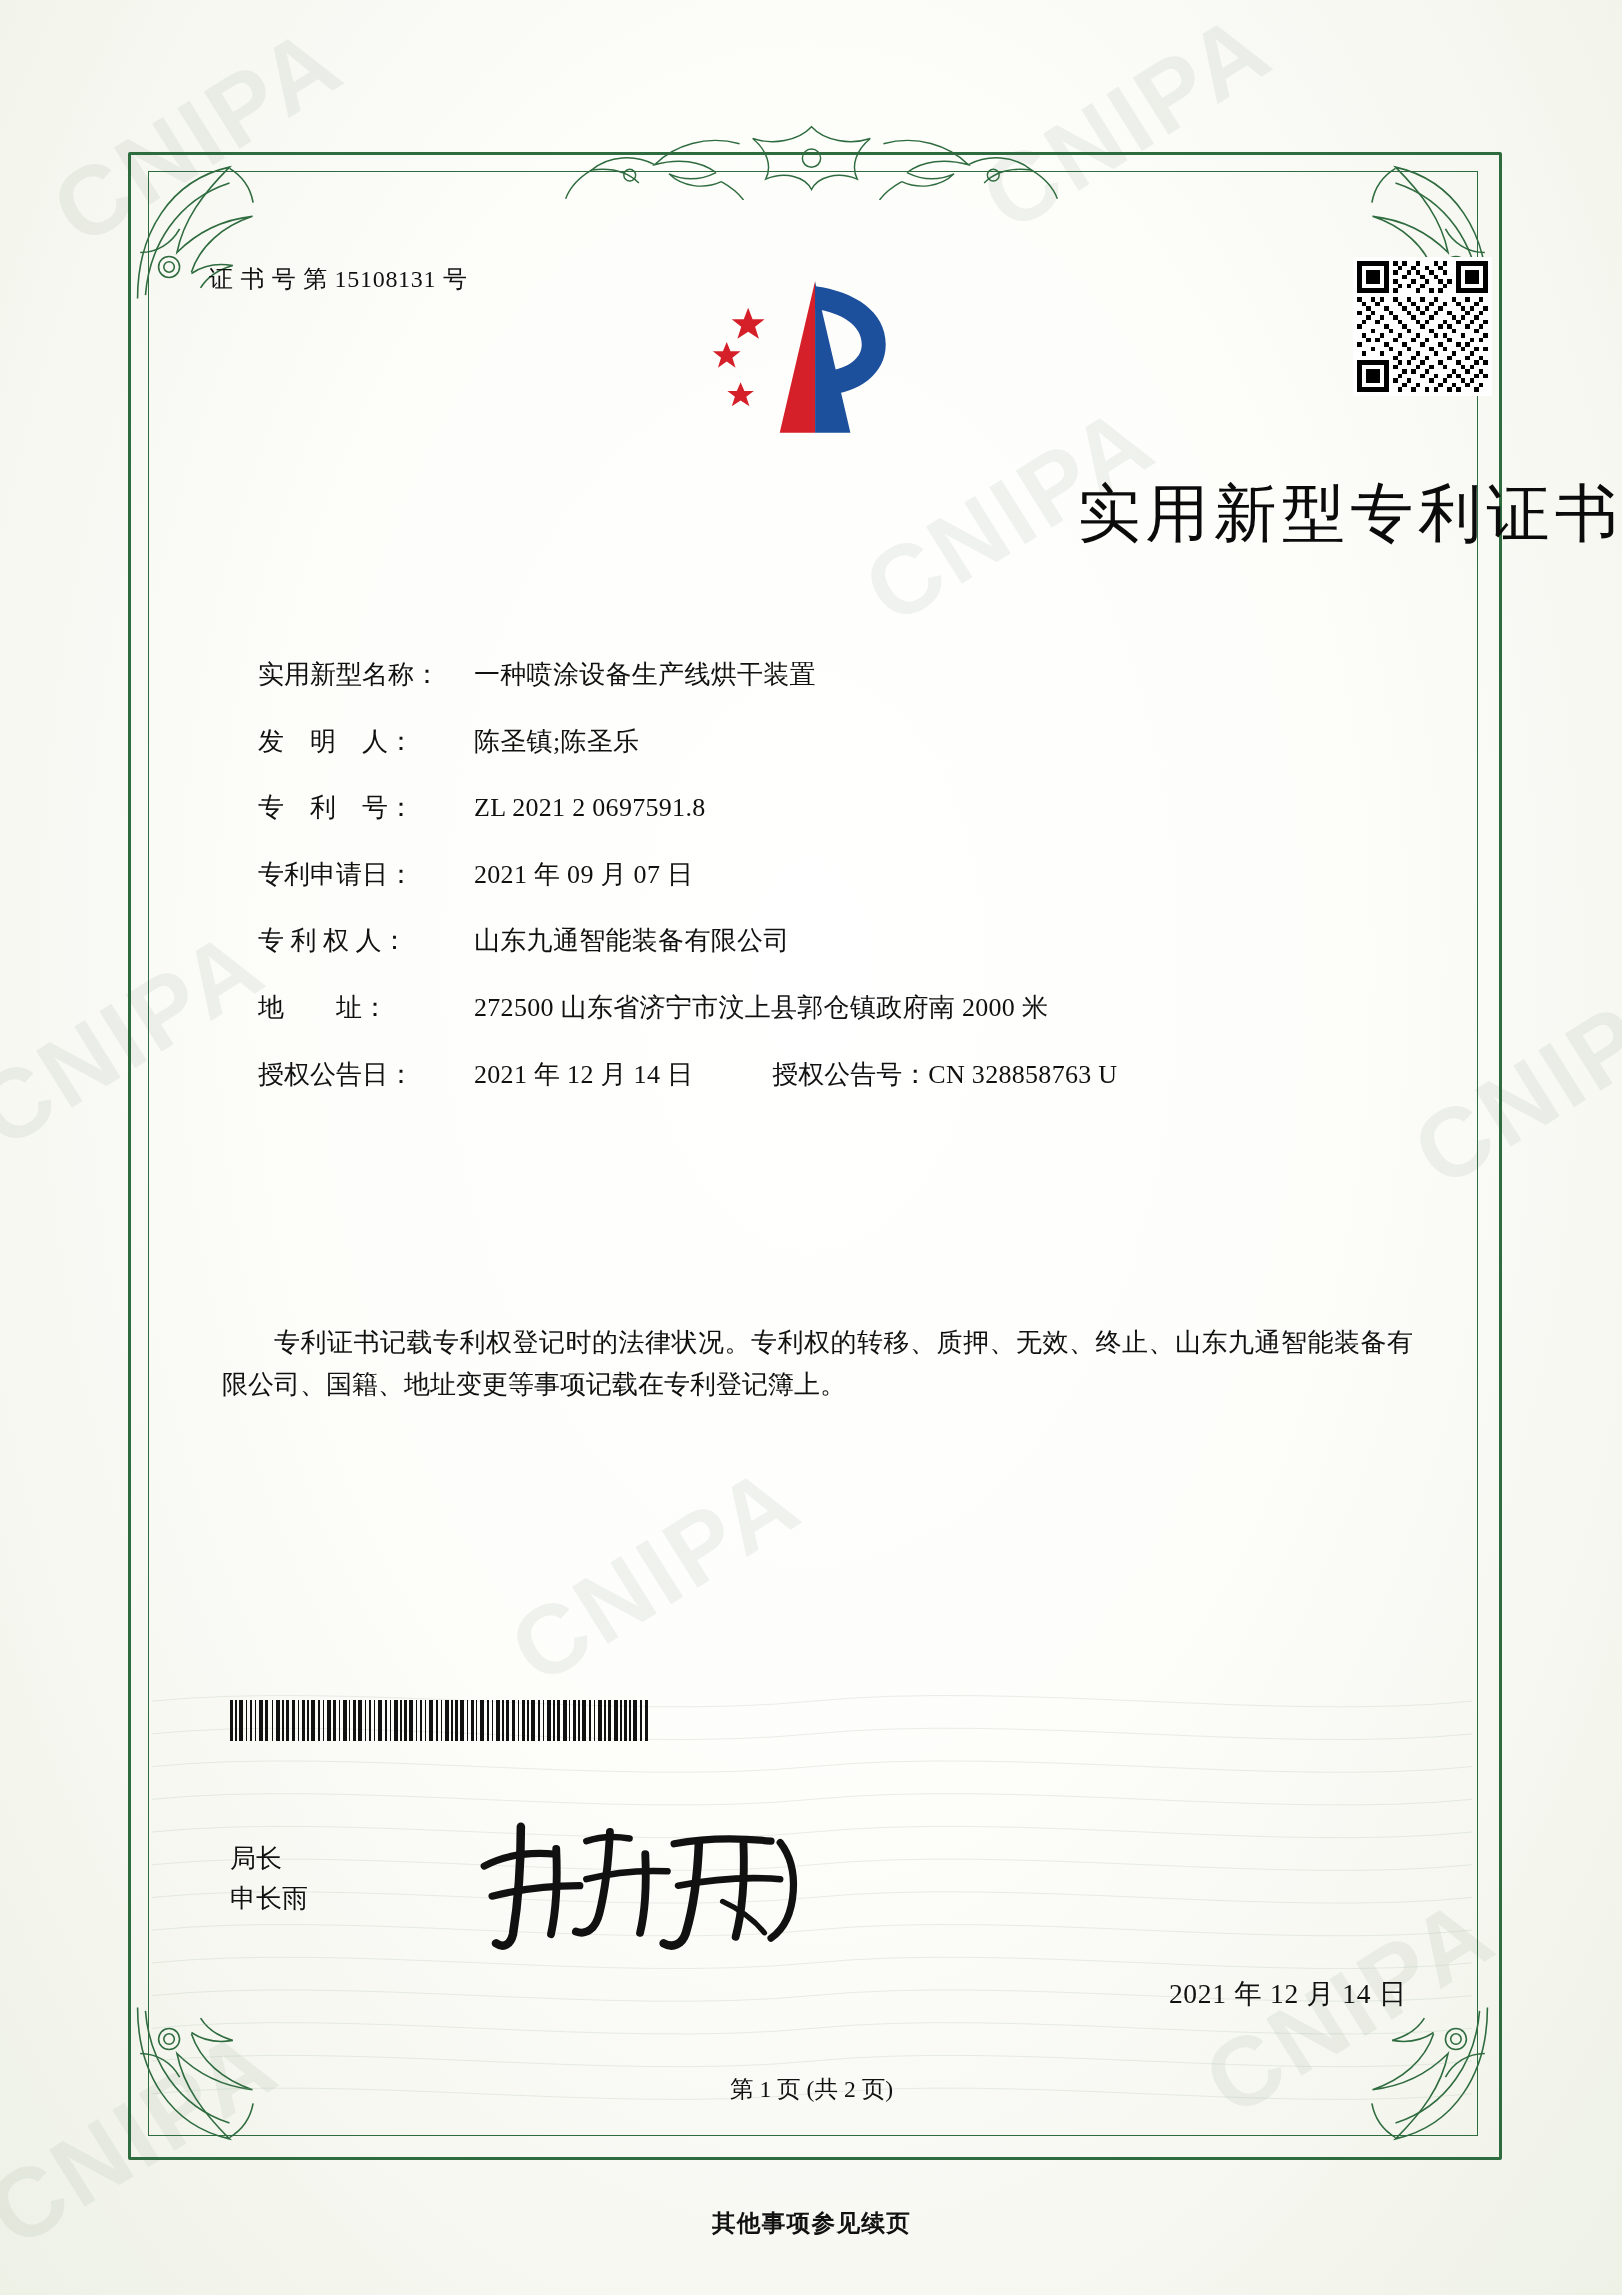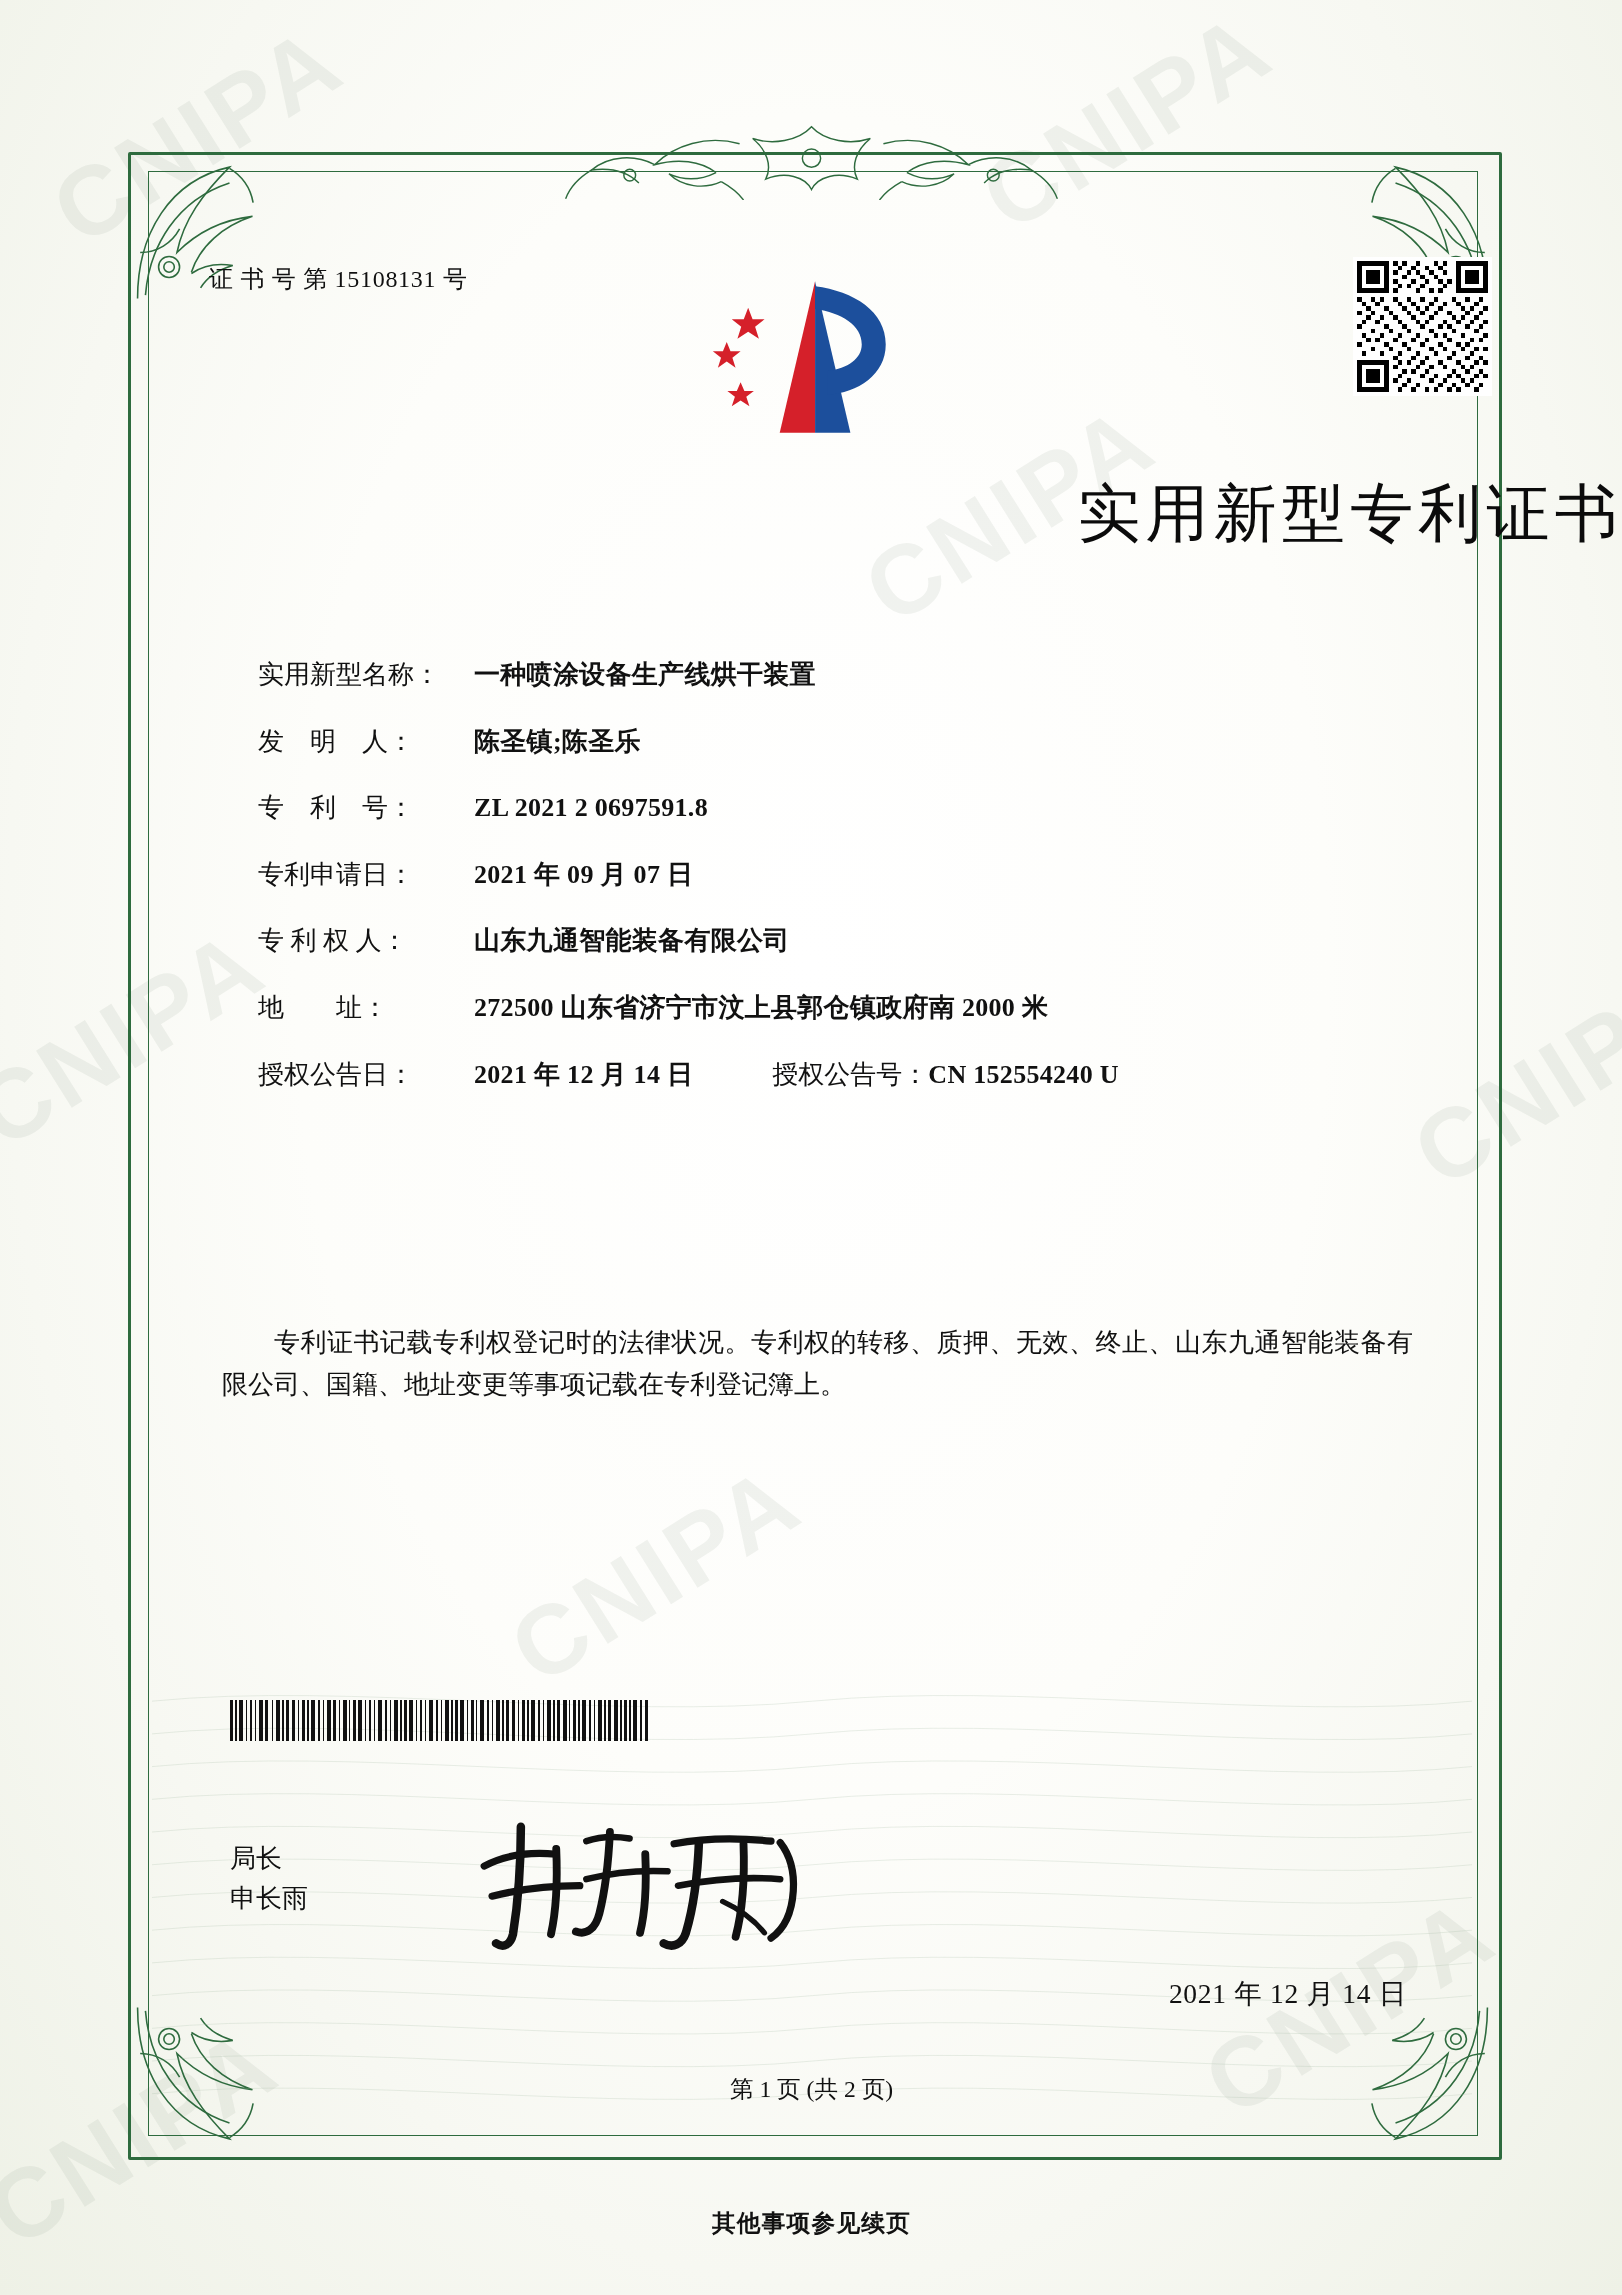--- a/index.html
+++ b/index.html
@@ -154,21 +154,20 @@
   }
   .field-label {
     width: 216px;
     flex: 0 0 216px;
     color: #111;
     letter-spacing: 0px;
   }
   .field-value {
     color: #111;
     letter-spacing: 0.3px;
-    font-weight: bold;
   }
   .field-row.dual .field-label2 {
     margin-left: 79px;
     color: #111;
   }
 
   
   .paragraphs {
     position: absolute;
     left: 222px;
@@ -589,21 +588,21 @@
       <span class="field-value">山东九通智能装备有限公司</span>
     </div>
     <div class="field-row">
       <span class="field-label">地        址：</span>
       <span class="field-value">272500 山东省济宁市汶上县郭仓镇政府南 2000 米</span>
     </div>
     <div class="field-row dual">
       <span class="field-label">授权公告日：</span>
       <span class="field-value">2021 年 12 月 14 日</span>
       <span class="field-label2">授权公告号：</span>
-      <span class="field-value">CN 152554240 U</span>
+      <span class="field-value">CN 328858763 U</span>
     </div>
   </div>
 
   <div class="paragraphs">
     <p>专利证书记载专利权登记时的法律状况。专利权的转移、质押、无效、终止、山东九通智能装备有限公司、国籍、地址变更等事项记载在专利登记簿上。</p>
   </div>
 
   <div class="wave-texture">
     <svg viewBox="0 0 2018 700" preserveAspectRatio="none" fill="none" stroke="#9fb79f" stroke-width="1">
       <path d="M0 40 C300 10 700 70 1010 40 C1320 10 1720 70 2018 40"></path>

